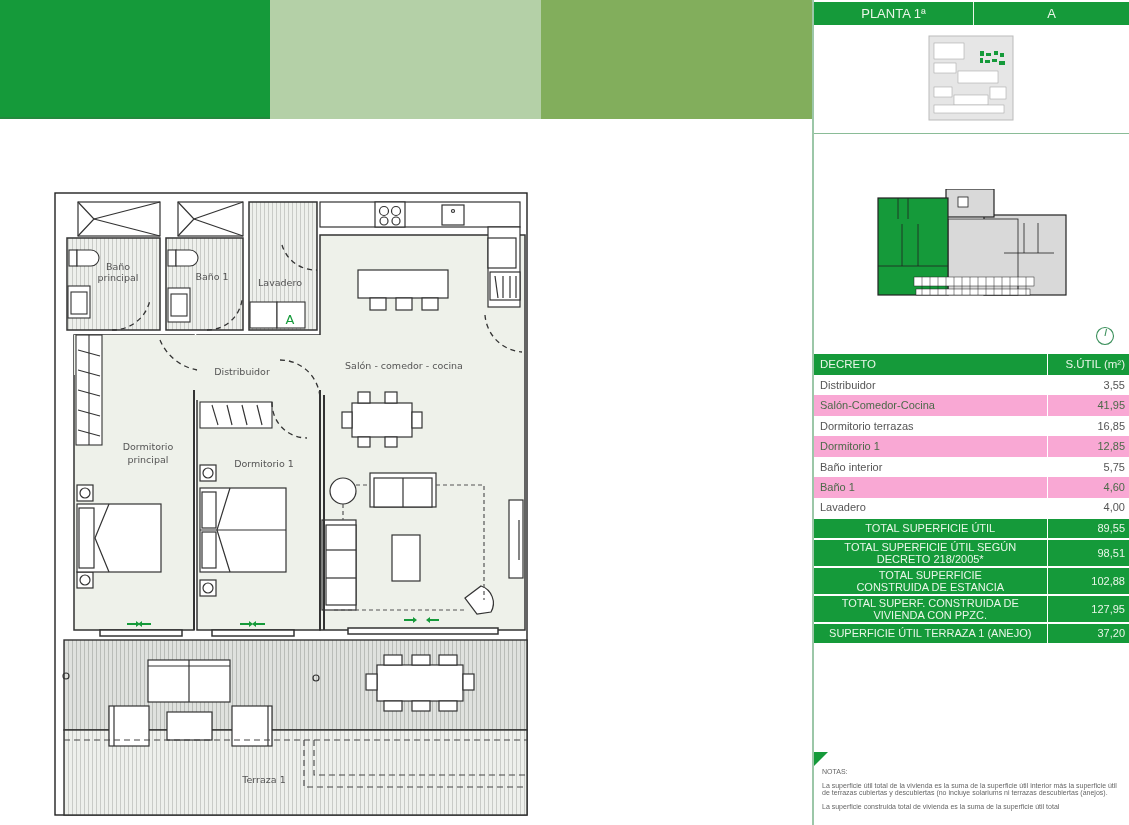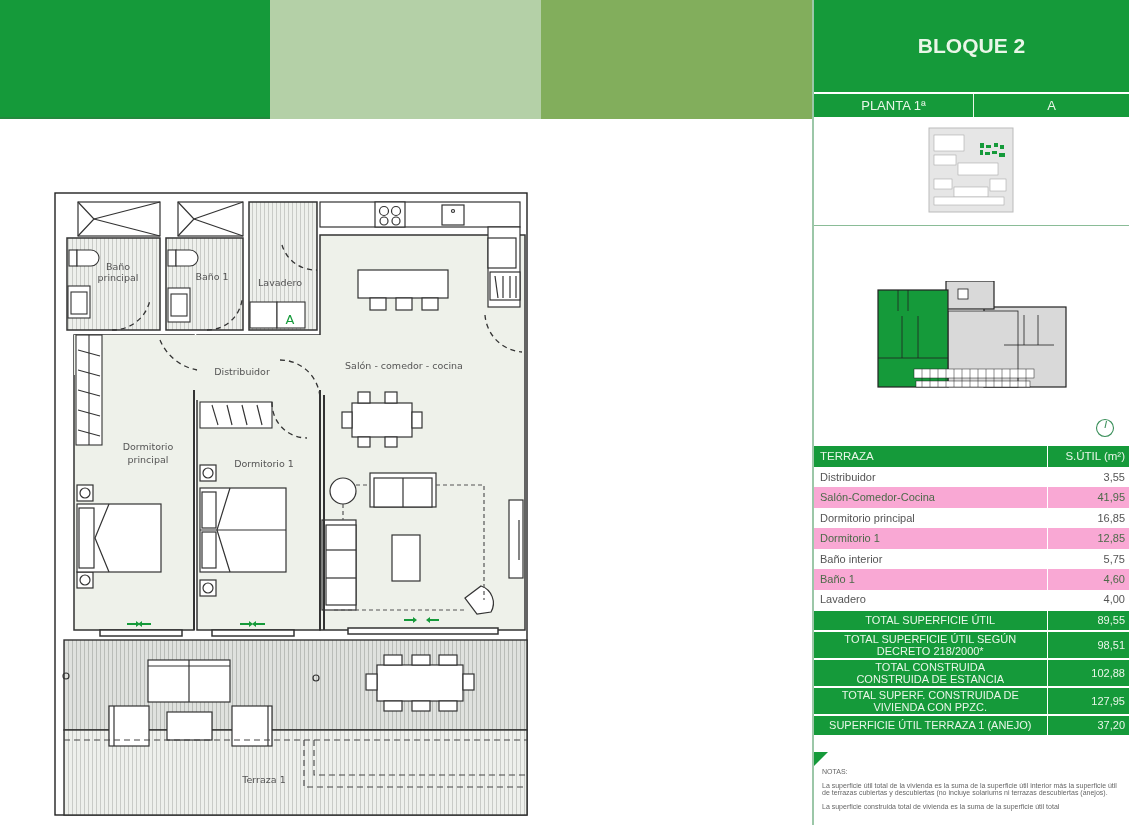--- a/index.html
+++ b/index.html
@@ -253,21 +253,20 @@
   <text class="lbl" x="190" y="185" text-anchor="middle">Distribuidor</text>
   <text class="lbl" x="352" y="179" text-anchor="middle">Salón - comedor - cocina</text>
   <text class="lbl" x="96" y="260" text-anchor="middle">Dormitorio</text>
   <text class="lbl" x="96" y="273" text-anchor="middle">principal</text>
   <text class="lbl" x="212" y="277" text-anchor="middle">Dormitorio 1</text>
   <text class="lbl" x="212" y="593" text-anchor="middle">Terraza 1</text>
 </svg>
 </div>
 
 <div class="panel">
-  <div class="panel-title">BLOQUE 2</div>
   <div class="panel-sub">
     <div class="planta">PLANTA 1ª</div>
     <div class="letra">A</div>
   </div>
 
   <div class="keyplan">
     <svg width="86" height="86" viewBox="0 0 86 86">
       <rect x="1" y="1" width="84" height="84" fill="#e6e6e6" stroke="#bbb"></rect>
       <g fill="#fff" stroke="#aaa" stroke-width="0.6">
         <rect x="6" y="8" width="30" height="16"></rect>
@@ -332,33 +331,33 @@
     </svg>
     <svg class="compass" width="20" height="20" viewBox="0 0 20 20">
       <circle cx="10" cy="10" r="8.5" fill="none" stroke="#3a8f5a" stroke-width="1.1"></circle>
       <line x1="10" y1="10" x2="11.5" y2="3" stroke="#3a8f5a" stroke-width="1.1"></line>
     </svg>
   </div>
 
   <table class="rooms">
     <tbody>
         <tr class="head">
-      <td>TERRAZA</td>
+      <td>DECRETO</td>
       <td class="val">S.ÚTIL (m²)</td>
     </tr>
     <tr class="odd">
           <td>Distribuidor</td>
           <td class="val">3,55</td>
         </tr>
     <tr class="even">
           <td>Salón-Comedor-Cocina</td>
           <td class="val">41,95</td>
         </tr>
     <tr class="odd">
-          <td>Dormitorio principal</td>
+          <td>Dormitorio terrazas</td>
           <td class="val">16,85</td>
         </tr>
     <tr class="even">
           <td>Dormitorio 1</td>
           <td class="val">12,85</td>
         </tr>
     <tr class="odd">
           <td>Baño interior</td>
           <td class="val">5,75</td>
         </tr>
@@ -368,25 +367,25 @@
         </tr>
     <tr class="odd">
           <td>Lavadero</td>
           <td class="val">4,00</td>
         </tr>
     <tr class="total">
           <td><span>TOTAL SUPERFICIE ÚTIL</span></td>
           <td class="val">89,55</td>
         </tr>
     <tr class="total tall">
-          <td><span>TOTAL SUPERFICIE ÚTIL SEGÚN</span><br><span>DECRETO 218/2000*</span></td>
+          <td><span>TOTAL SUPERFICIE ÚTIL SEGÚN</span><br><span>DECRETO 218/2005*</span></td>
           <td class="val">98,51</td>
         </tr>
     <tr class="total tall">
-          <td><span>TOTAL CONSTRUIDA</span><br><span>CONSTRUIDA DE ESTANCIA</span></td>
+          <td><span>TOTAL SUPERFICIE</span><br><span>CONSTRUIDA DE ESTANCIA</span></td>
           <td class="val">102,88</td>
         </tr>
     <tr class="total tall">
           <td><span>TOTAL SUPERF. CONSTRUIDA DE</span><br><span>VIVIENDA CON PPZC.</span></td>
           <td class="val">127,95</td>
         </tr>
     <tr class="total">
           <td><span>SUPERFICIE ÚTIL TERRAZA 1 (ANEJO)</span></td>
           <td class="val">37,20</td>
         </tr>

